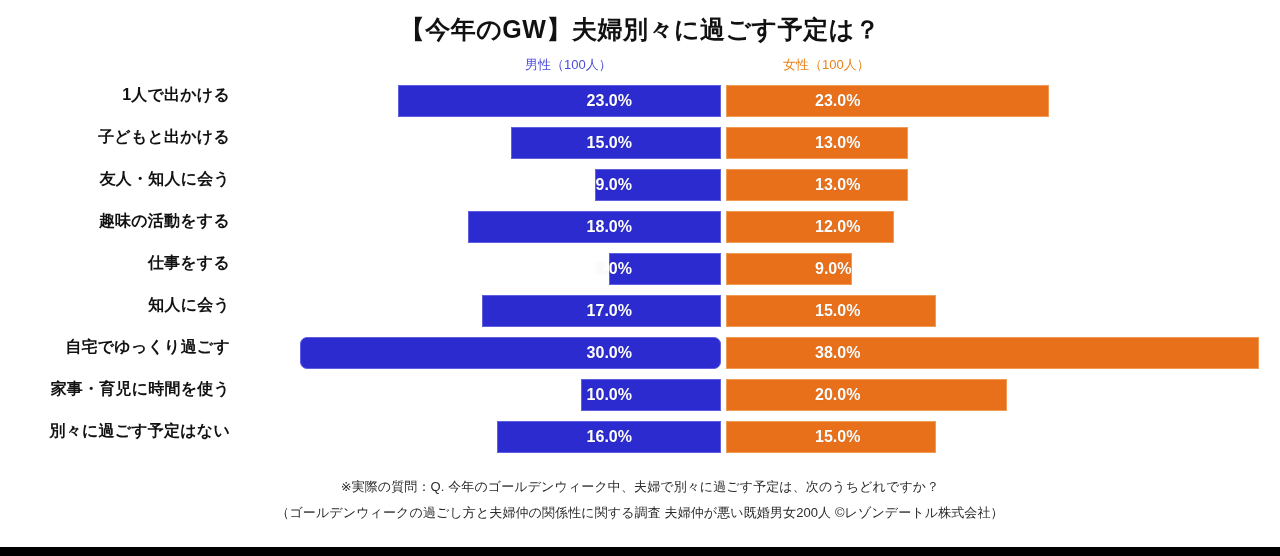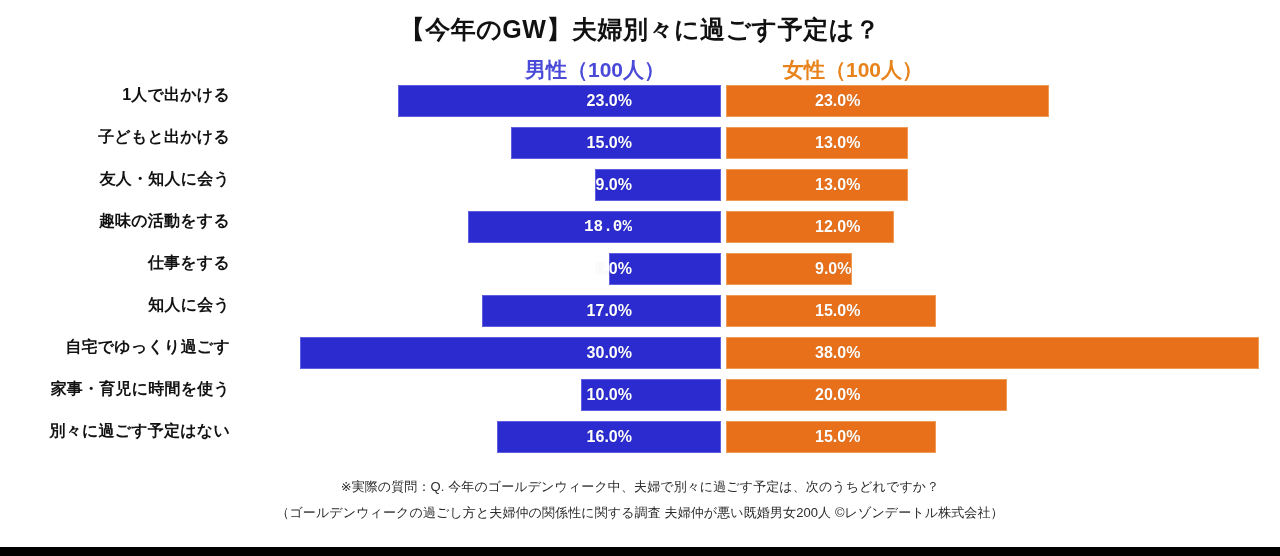--- a/index.html
+++ b/index.html
@@ -39,22 +39,22 @@
   
   .legend {
     position: absolute;
     top: 56px;
     left: 0;
     width: 1280px;
     height: 24px;
   }
   .legend-entry {
     position: absolute;
-    font-size: 21px;
-    font-weight: bold;
+    font-size: 13px;
+    font-weight: normal;
     white-space: nowrap;
   }
   .legend-male {
     left: 525px;
     color: #4a4ad8;
   }
   .legend-female {
     left: 783px;
     color: #e8821a;
   }
@@ -174,21 +174,21 @@
         <div class="cat-label">友人・知人に会う</div>
         <div class="bar bar-left" style="width: 126.27px; left: 586.73px; height: 32px;">
           <span class="bar-value">9.0%</span>
         </div>
         <div class="bar bar-right" style="width: 182.39px; left: 718px; height: 32px;">
           <span class="bar-value">13.0%</span>
         </div>
       </div>
       <div class="row" style="top: 126px;">
         <div class="cat-label">趣味の活動をする</div>
-        <div class="bar bar-left" style="width: 252.54px; left: 460.46px; height: 32px; font-family: Liberation Mono, monospace;">
+        <div class="bar bar-left" style="width: 252.54px; left: 460.46px; height: 32px;">
           <span class="bar-value">18.0%</span>
         </div>
         <div class="bar bar-right" style="width: 168.36px; left: 718px; height: 32px; text-align: right;">
           <span class="bar-value">12.0%</span>
         </div>
       </div>
       <div class="row" style="top: 168px;">
         <div class="cat-label">仕事をする</div>
         <div class="bar bar-left" style="width: 112.24px; left: 600.76px; height: 32px; padding-left: 26px;">
           <span class="bar-value">8.0%</span>
@@ -201,21 +201,21 @@
         <div class="cat-label">知人に会う</div>
         <div class="bar bar-left" style="width: 238.51px; left: 474.49px; height: 32px;">
           <span class="bar-value">17.0%</span>
         </div>
         <div class="bar bar-right" style="width: 210.45px; left: 718px; height: 32px;">
           <span class="bar-value">15.0%</span>
         </div>
       </div>
       <div class="row" style="top: 252px;">
         <div class="cat-label">自宅でゆっくり過ごす</div>
-        <div class="bar bar-left" style="width: 420.9px; left: 292.1px; height: 32px;">
+        <div class="bar bar-left" style="width: 420.9px; left: 292.1px; height: 32px; border-radius: 7px;">
           <span class="bar-value">30.0%</span>
         </div>
         <div class="bar bar-right" style="width: 533.14px; left: 718px; height: 32px;">
           <span class="bar-value">38.0%</span>
         </div>
       </div>
       <div class="row" style="top: 294px;">
         <div class="cat-label">家事・育児に時間を使う</div>
         <div class="bar bar-left" style="width: 140.3px; left: 572.7px; height: 32px; padding-left: 18px;">
           <span class="bar-value">10.0%</span>

